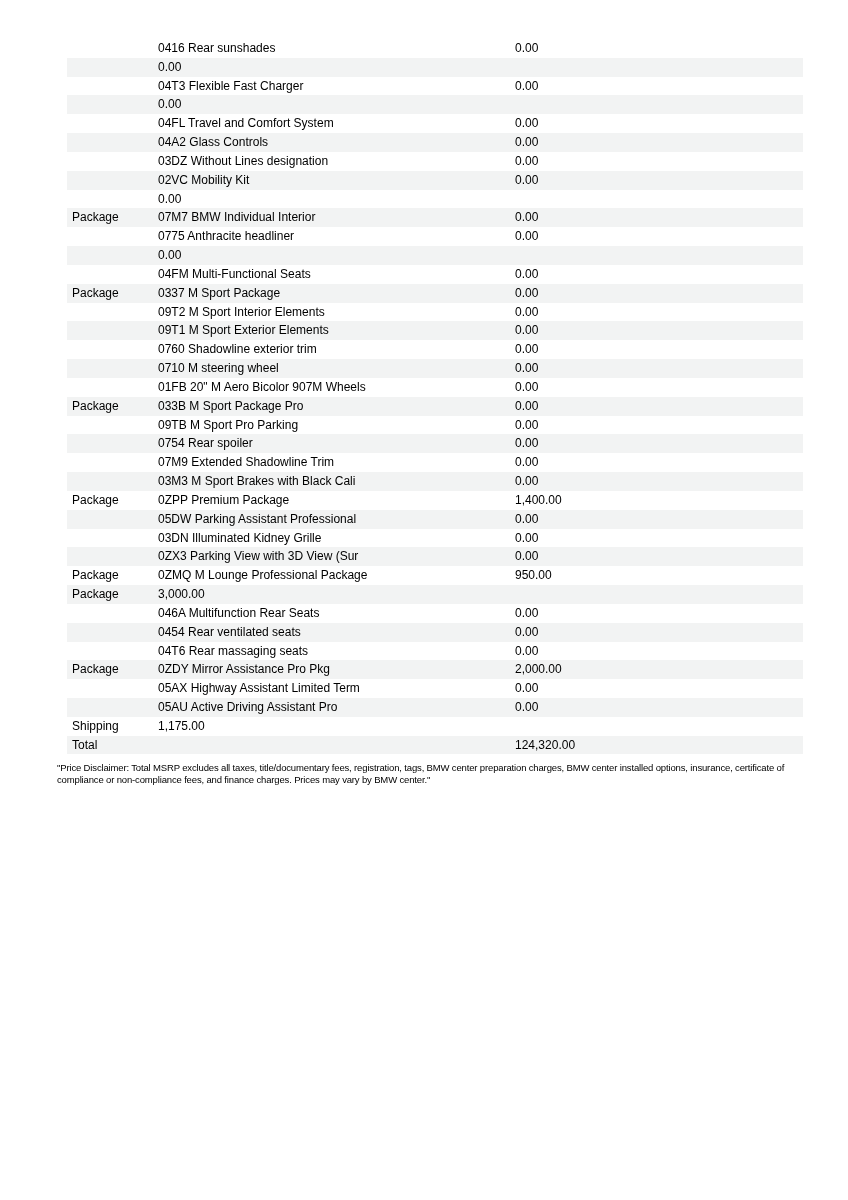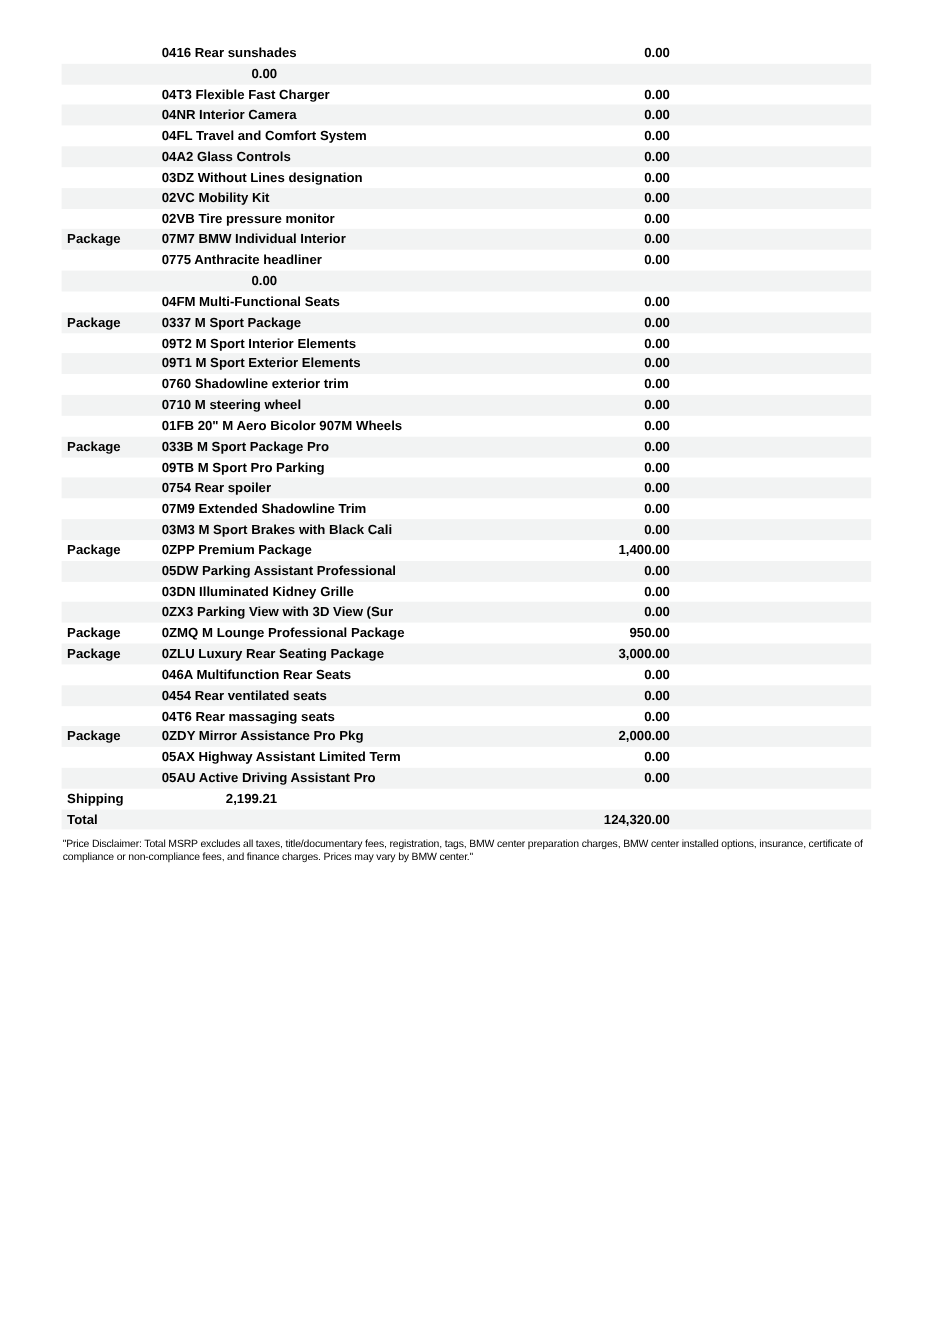--- a/index.html
+++ b/index.html
@@ -11,24 +11,23 @@
     position: relative;
     width: 848px;
     height: 1200px;
     background: #ffffff;
     font-family: "Liberation Sans", sans-serif;
     color: #000000;
     overflow: hidden;
   }
   .options-table {
     position: absolute;
-    left: 56px;
+    left: 67px;
     top: 39px;
     width: 736px;
-    font-weight: bold;
   }
   .row {
     display: flex;
     height: 18.84px;
     line-height: 18.84px;
     font-size: 12px;
     white-space: nowrap;
   }
   .row:nth-child(even) {
     background: #f2f3f3;
@@ -37,21 +36,21 @@
   .cat {
     width: 91px;
     padding-left: 5px;
     box-sizing: border-box;
   }
   .item {
     width: 357px;
   }
   .price {
     width: 105px;
-    text-align: right;
+    text-align: left;
   }
   .spacer { flex: 1; }
   .disclaimer {
     position: absolute;
     left: 57px;
     top: 762px;
     width: 745px;
     font-size: 9.5px;
     line-height: 12.2px;
     letter-spacing: -0.15px;
@@ -78,21 +77,20 @@
 
   <div class="row">
     <span class="cell cat"></span>
     <span class="cell item">04T3 Flexible Fast Charger</span>
     <span class="cell price">0.00</span>
     <span class="cell spacer"></span>
   </div>
 
   <div class="row">
     <span class="cell cat"></span>
-    <span class="cell item">04NR Interior Camera</span>
     <span class="cell price">0.00</span>
     <span class="cell spacer"></span>
   </div>
 
   <div class="row">
     <span class="cell cat"></span>
     <span class="cell item">04FL Travel and Comfort System</span>
     <span class="cell price">0.00</span>
     <span class="cell spacer"></span>
   </div>
@@ -113,21 +111,20 @@
 
   <div class="row">
     <span class="cell cat"></span>
     <span class="cell item">02VC Mobility Kit</span>
     <span class="cell price">0.00</span>
     <span class="cell spacer"></span>
   </div>
 
   <div class="row">
     <span class="cell cat"></span>
-    <span class="cell item">02VB Tire pressure monitor</span>
     <span class="cell price">0.00</span>
     <span class="cell spacer"></span>
   </div>
 
   <div class="row">
     <span class="cell cat">Package</span>
     <span class="cell item">07M7 BMW Individual Interior</span>
     <span class="cell price">0.00</span>
     <span class="cell spacer"></span>
   </div>
@@ -259,21 +256,20 @@
 
   <div class="row">
     <span class="cell cat">Package</span>
     <span class="cell item">0ZMQ M Lounge Professional Package</span>
     <span class="cell price">950.00</span>
     <span class="cell spacer"></span>
   </div>
 
   <div class="row">
     <span class="cell cat">Package</span>
-    <span class="cell item">0ZLU Luxury Rear Seating Package</span>
     <span class="cell price">3,000.00</span>
     <span class="cell spacer"></span>
   </div>
 
   <div class="row">
     <span class="cell cat"></span>
     <span class="cell item">046A Multifunction Rear Seats</span>
     <span class="cell price">0.00</span>
     <span class="cell spacer"></span>
   </div>
@@ -308,21 +304,21 @@
 
   <div class="row">
     <span class="cell cat"></span>
     <span class="cell item">05AU Active Driving Assistant Pro</span>
     <span class="cell price">0.00</span>
     <span class="cell spacer"></span>
   </div>
 
   <div class="row">
     <span class="cell cat">Shipping</span>
-    <span class="cell price">2,199.21</span>
+    <span class="cell price">1,175.00</span>
     <span class="cell spacer"></span>
   </div>
 
   <div class="row">
     <span class="cell cat">Total</span>
     <span class="cell item"></span>
     <span class="cell price">124,320.00</span>
     <span class="cell spacer"></span>
   </div>
 </div>

